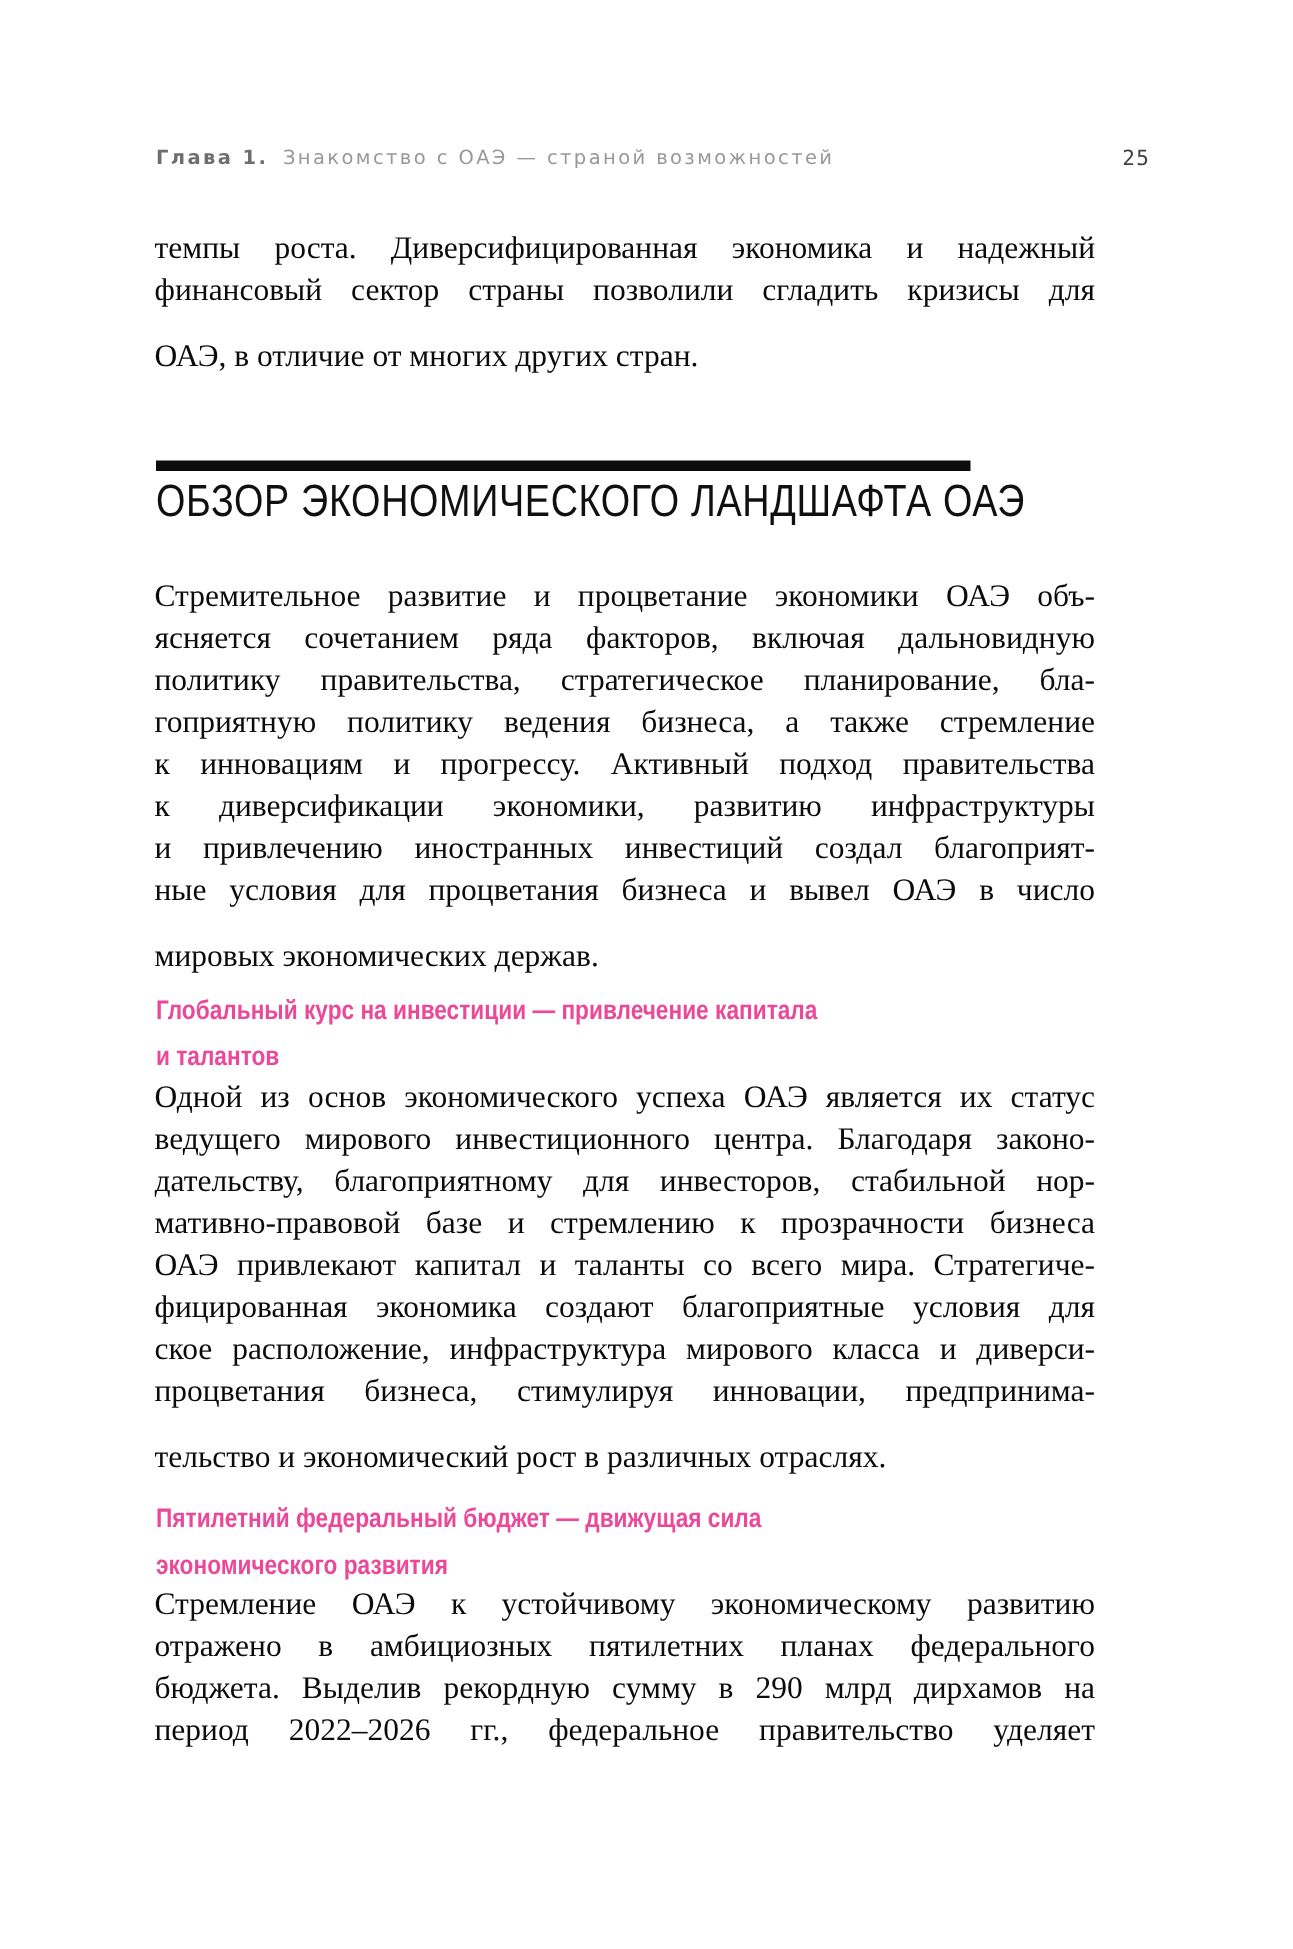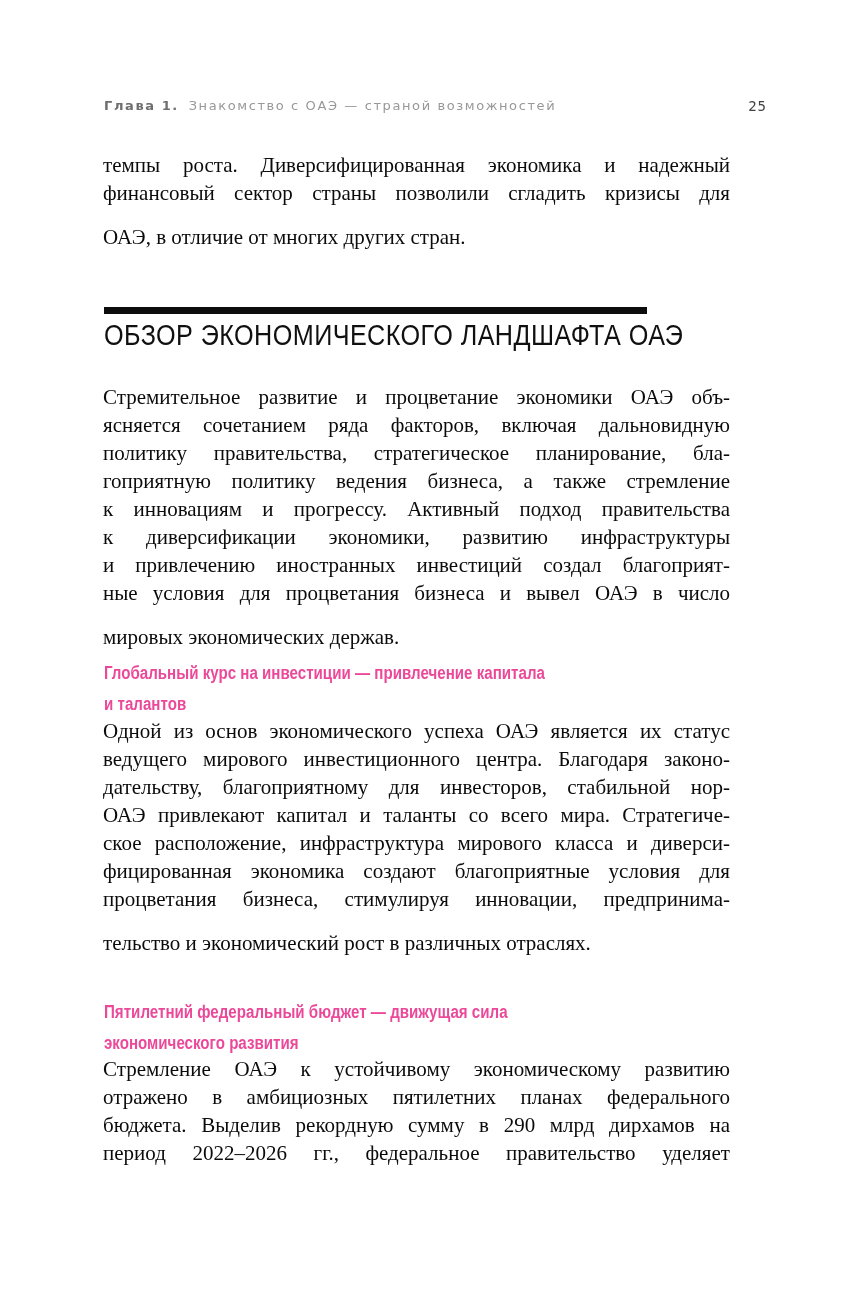--- a/index.html
+++ b/index.html
@@ -116,23 +116,24 @@
   </div>
 
   <div class="sub-title sub-title-1">
     <div class="tline">Глобальный курс на инвестиции — привлечение капитала</div>
     <div class="tline">и талантов</div>
   </div>
   <div class="textblock para-b">
     <div class="line">Одной из основ экономического успеха ОАЭ является их статус</div>
     <div class="line">ведущего мирового инвестиционного центра. Благодаря законо-</div>
     <div class="line">дательству, благоприятному для инвесторов, стабильной нор-</div>
+    <div class="line">мативно-правовой базе и стремлению к прозрачности бизнеса</div>
     <div class="line">ОАЭ привлекают капитал и таланты со всего мира. Стратегиче-</div>
+    <div class="line">фицированная экономика создают благоприятные условия для</div>
     <div class="line">ское расположение, инфраструктура мирового класса и диверси-</div>
-    <div class="line">фицированная экономика создают благоприятные условия для</div>
     <div class="line">процветания бизнеса, стимулируя инновации, предпринима-</div>
     <div class="line last">тельство и экономический рост в различных отраслях.</div>
   </div>
 
   <div class="sub-title sub-title-2">
     <div class="tline">Пятилетний федеральный бюджет — движущая сила</div>
     <div class="tline">экономического развития</div>
   </div>
   <div class="textblock para-c">
     <div class="line">Стремление ОАЭ к устойчивому экономическому развитию</div>

